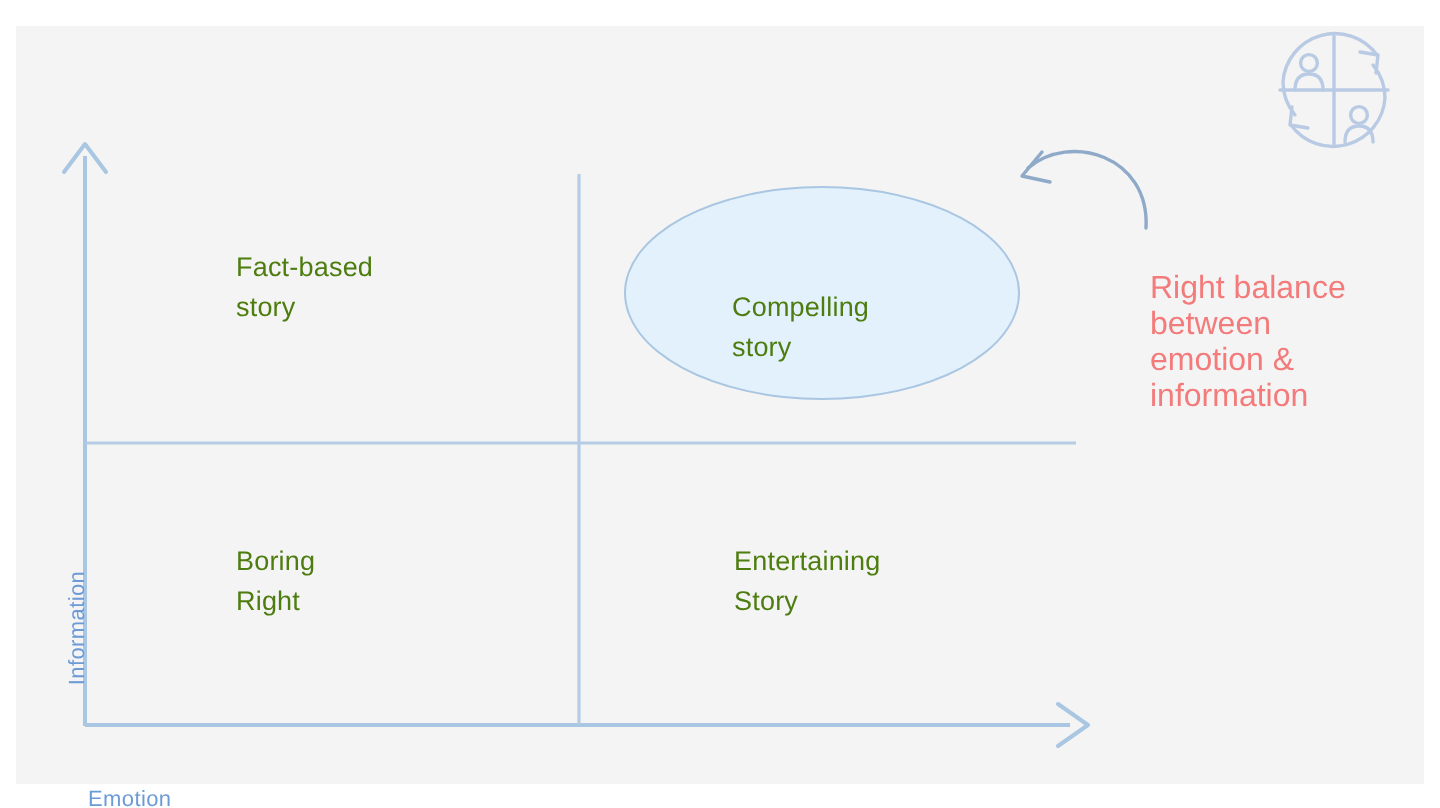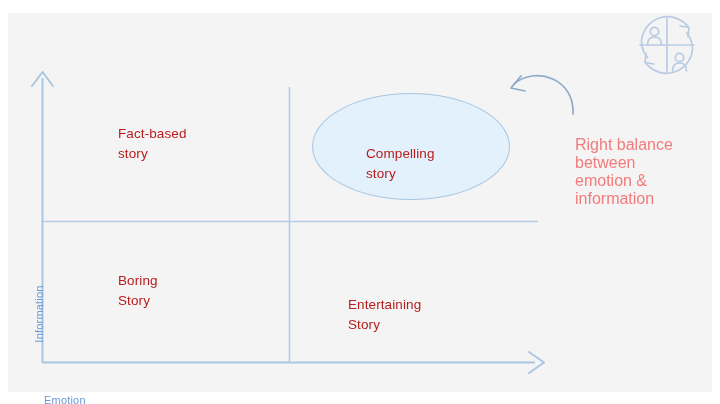--- a/index.html
+++ b/index.html
@@ -30,30 +30,30 @@
     left: 0;
     top: 0;
     width: 720px;
     height: 404px;
     pointer-events: none;
   }
 
   
   .quad-label {
     position: absolute;
-    color: #b91c1c;
+    color: #4d7c0f;
     font-size: 13.5px;
     line-height: 20px;
     white-space: pre-line;
     letter-spacing: .1px;
   }
   #quad-fact  { left: 118px; top: 124px; }
   #quad-comp  { left: 366px; top: 144px; }
   #quad-bore  { left: 118px; top: 271px; }
-  #quad-ent   { left: 348px; top: 271px; margin-top: 24px; }
+  #quad-ent   { left: 367px; top: 271px; }
 
   
   #ellipse {
     position: absolute;
     left: 312px;
     top: 93px;
     width: 198px;
     height: 107px;
     border-radius: 50%;
     background: #e2f1fb;
@@ -129,21 +129,21 @@
     <polyline points="521,76 511,88 525,91" fill="none" stroke="#8fa9c9" stroke-width="1.7" stroke-linecap="round" stroke-linejoin="round"></polyline>
   </svg>
 
   <div id="ellipse"></div>
 
   <div class="quad-label" id="quad-fact">Fact-based
 story</div>
   <div class="quad-label" id="quad-comp">Compelling
 story</div>
   <div class="quad-label" id="quad-bore">Boring
-Story</div>
+Right</div>
   <div class="quad-label" id="quad-ent">Entertaining
 Story</div>
 
   <div id="annotation">Right balance
 between
 emotion &amp;
 information</div>
 
   <div id="axis-y-title">Information</div>
   <div id="axis-x-title">Emotion</div>

